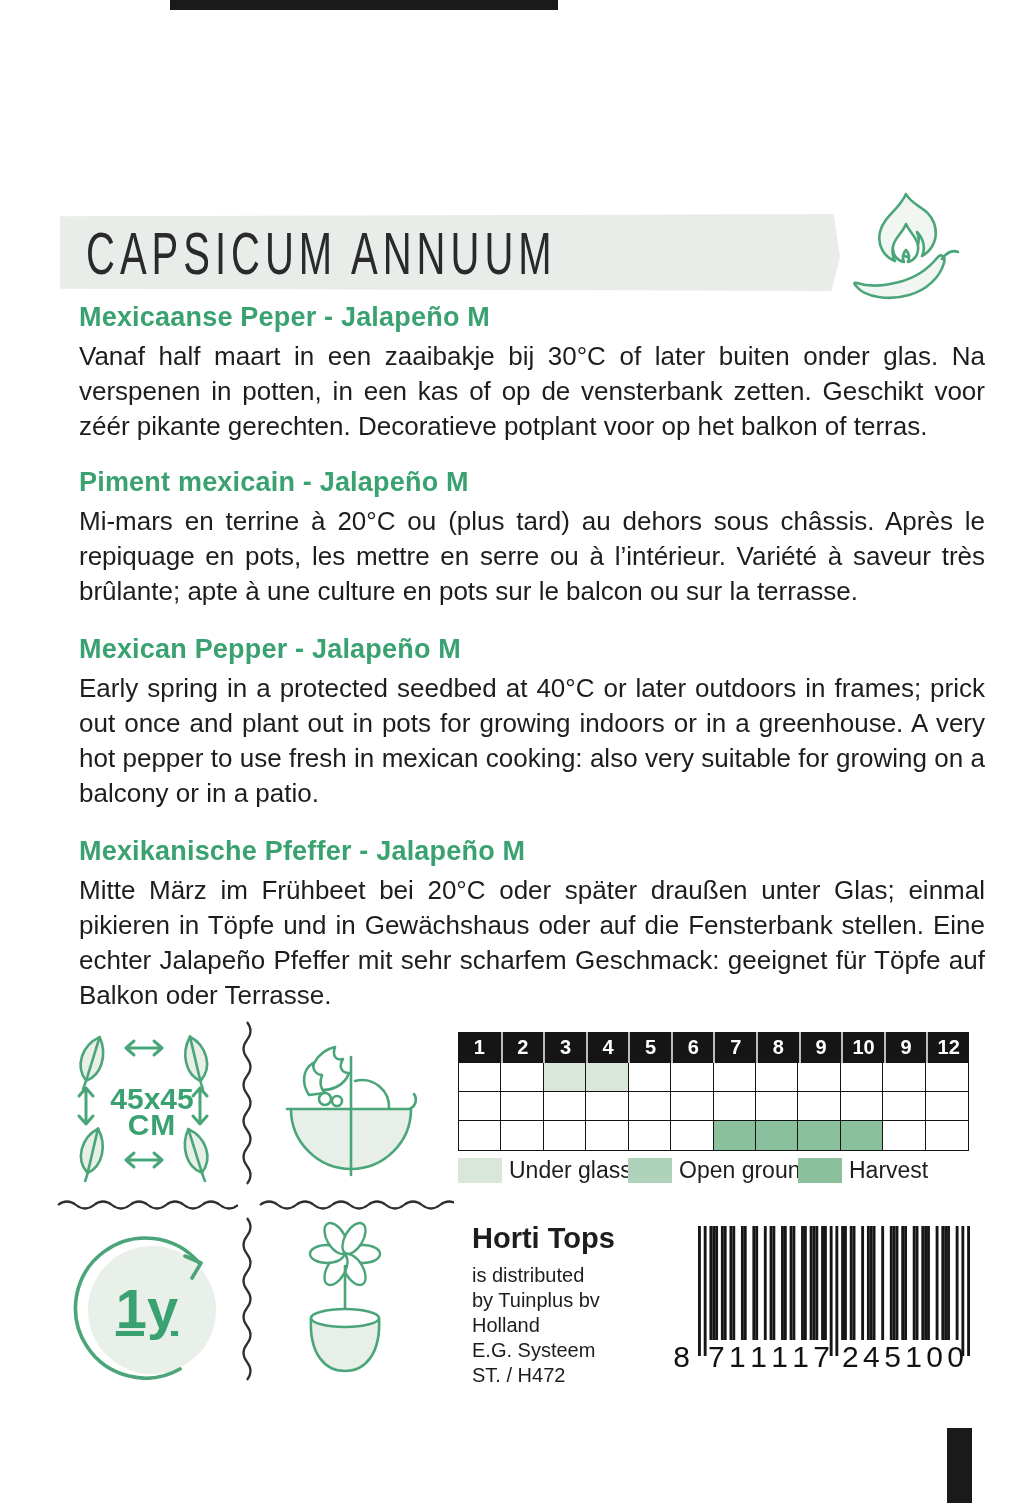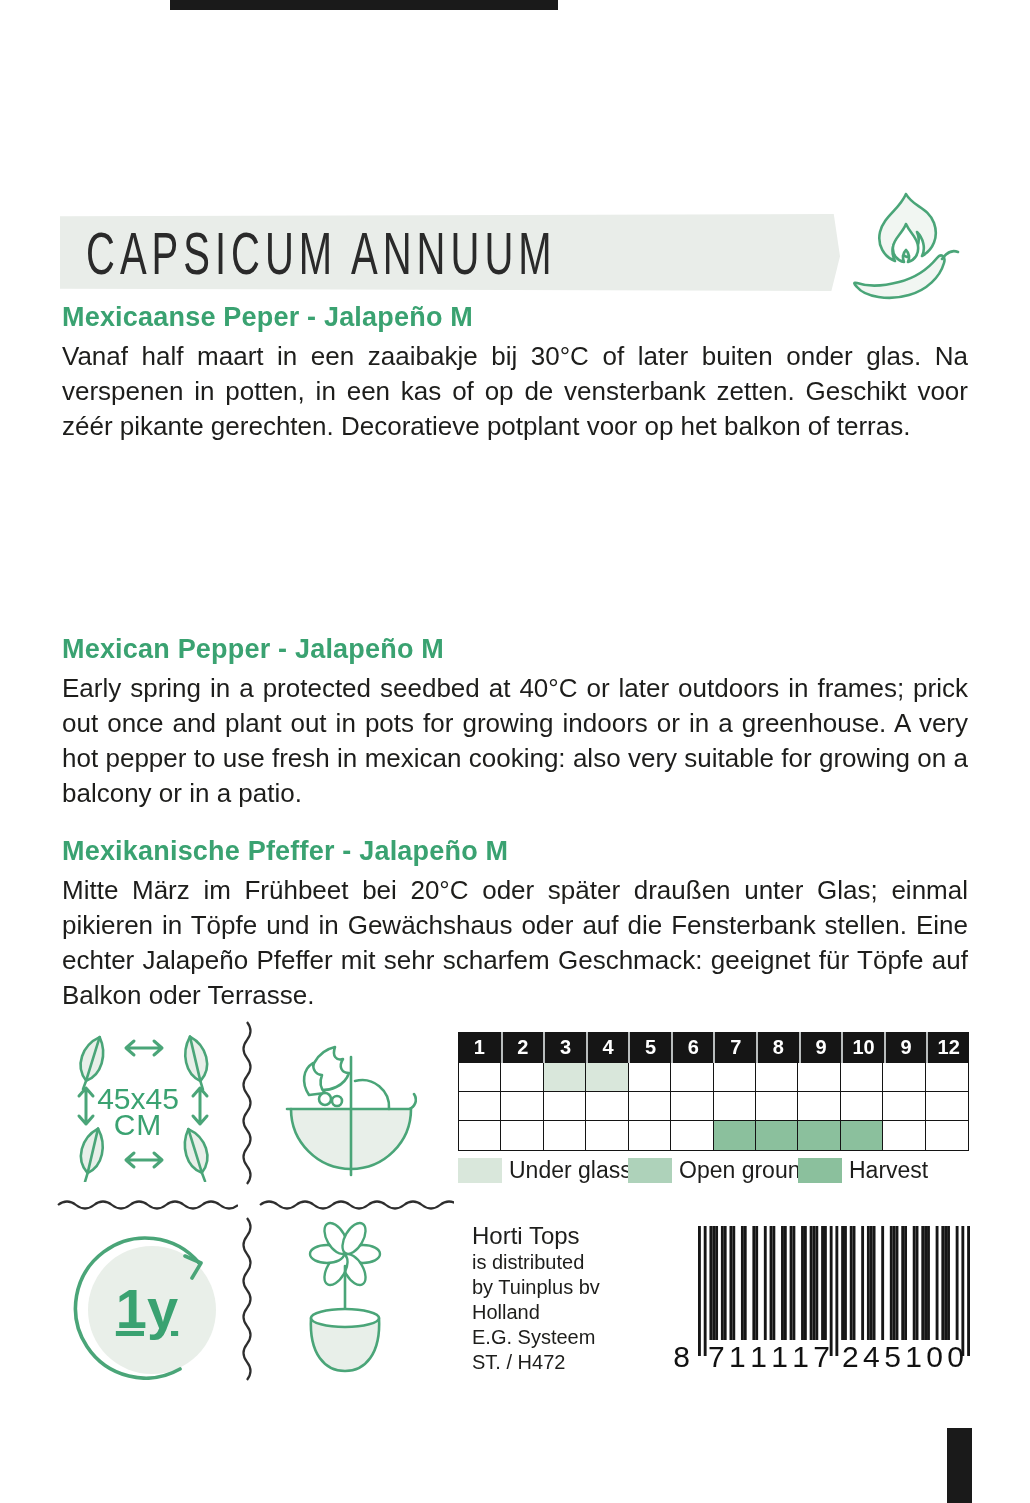--- a/index.html
+++ b/index.html
@@ -23,21 +23,21 @@
   .mark-bottom{left:947px;top:1428px;width:25px;height:75px;background:var(--print-black);}
 
   
   .band{left:60px;top:214px;width:780px;height:77px;background:var(--band-bg);
         clip-path:polygon(0 3%,99.2% 0,100% 55%,98.9% 100%,0 97%);}
   .band-title{left:86px;top:224px;height:58px;display:flex;align-items:center;
         font-size:40px;font-weight:500;letter-spacing:5px;color:#2a2a2a;
         transform:scaleY(1.5);transform-origin:left center;white-space:nowrap;}
 
   
-  .section{left:62px;width:906px;}
+  .section{left:79px;width:906px;}
   .sec-h{color:var(--accent-green);font-size:27px;font-weight:700;margin-bottom:6px;letter-spacing:.2px;}
   .sec-b{font-size:26px;line-height:35px;text-align:justify;text-align-last:left;color:var(--ink);}
 
   
   .cal{left:458px;top:1032px;width:511px;}
   .cal-head{display:grid;grid-template-columns:repeat(12,1fr);height:31px;}
   .cal-head-cell{background:#151515;color:#fff;font-weight:700;font-size:20px;
         display:flex;align-items:center;justify-content:center;border-left:2px solid #b9bdbd;}
   .cal-head-cell:first-child{border-left:none;}
   .cal-body{display:grid;grid-template-columns:repeat(12,1fr);grid-auto-rows:29px;
@@ -47,29 +47,29 @@
   .cal-cell:nth-child(n+25){border-bottom:none;}
 
   .legend{left:458px;top:1156px;width:512px;height:28px;display:flex;align-items:center;}
   .legend-item{display:flex;align-items:center;}
   .legend-item:nth-child(1){width:170px;}
   .legend-item:nth-child(2){width:170px;}
   .legend-swatch{width:44px;height:25px;display:inline-block;flex:none;}
   .legend-label{font-size:23px;margin-left:7px;color:var(--ink);white-space:nowrap;}
 
   
-  .spacing-text{left:96px;top:1086px;width:84px;text-align:center;color:var(--accent-green);
-        font-weight:400;font-size:30px;line-height:26px;}
+  .spacing-text{left:110px;top:1086px;width:84px;text-align:center;color:var(--accent-green);
+        font-weight:700;font-size:30px;line-height:26px;}
   .spacing-unit{font-size:30px;letter-spacing:1px;}
   .oney-label{left:112px;top:1276px;width:70px;text-align:center;color:var(--accent-green);
         font-weight:700;font-size:56px;text-decoration:underline;}
 
   
   .dist{left:472px;top:1222px;width:190px;}
-  .dist-name{font-size:24px;font-weight:400;margin-bottom:0;}
+  .dist-name{font-size:29px;font-weight:700;margin-bottom:8px;}
   .dist-line{font-size:20px;line-height:25px;}
 
   
   .bc-digit{top:1340px;font-size:30px;color:#111;}
   .bc-first{left:656px;width:34px;text-align:right;}
   .bc-left{left:708px;width:122px;display:flex;justify-content:space-between;}
   .bc-right{left:842px;width:122px;display:flex;justify-content:space-between;}
 
   svg{display:block;}
   .stroke-g{stroke:var(--icon-green);fill:none;stroke-width:2.6;stroke-linecap:round;stroke-linejoin:round;}
@@ -91,20 +91,22 @@
     <path class="stroke-g" style="fill:#ffffff" d="M60 34 C56 44 48 48 47 57 C46 65 52 71 58 72 C56 67 57 63 60 60 C63 63 64 67 62 72 C69 70 73 64 72 56 C71 47 64 43 60 34 Z"></path>
     <path class="stroke-g" style="fill:#f1f6f2" d="M11 97 C19 107 43 111 63 105 C81 100 94 87 98 73 C100 66 95 63 91 68 C82 79 69 88 53 92 C38 96 23 97 11 93 C7 92 8 94 11 97 Z"></path>
     <path class="stroke-g" d="M96 69 C101 62 107 60 112 62"></path>
   </svg>
 
   <div class="abs section" style="top:302px">
     <div class="sec-h">Mexicaanse Peper - Jalapeño M</div>
     <div class="sec-b">Vanaf half maart in een zaaibakje bij 30°C of later buiten onder glas. Na verspenen in potten, in een kas of op de vensterbank zetten. Geschikt voor zéér pikante gerechten. Decoratieve potplant voor op het balkon of terras.</div>
   </div>
   <div class="abs section" style="top:467px">
+    <div class="sec-h">Piment mexicain - Jalapeño M</div>
+    <div class="sec-b">Mi-mars en terrine à 20°C ou (plus tard) au dehors sous châssis. Après le repiquage en pots, les mettre en serre ou à l’intérieur. Variété à saveur très brûlante; apte à une culture en pots sur le balcon ou sur la terrasse.</div>
   </div>
   <div class="abs section" style="top:634px">
     <div class="sec-h">Mexican Pepper - Jalapeño M</div>
     <div class="sec-b">Early spring in a protected seedbed at 40°C or later outdoors in frames; prick out once and plant out in pots for growing indoors or in a greenhouse. A very hot pepper to use fresh in mexican cooking: also very suitable for growing on a balcony or in a patio.</div>
   </div>
   <div class="abs section" style="top:836px">
     <div class="sec-h">Mexikanische Pfeffer - Jalapeño M</div>
     <div class="sec-b">Mitte März im Frühbeet bei 20°C oder später draußen unter Glas; einmal pikieren in Töpfe und in Gewächshaus oder auf die Fensterbank stellen. Eine echter Jalapeño Pfeffer mit sehr scharfem Geschmack: geeignet für Töpfe auf Balkon oder Terrasse.</div>
   </div>
 

